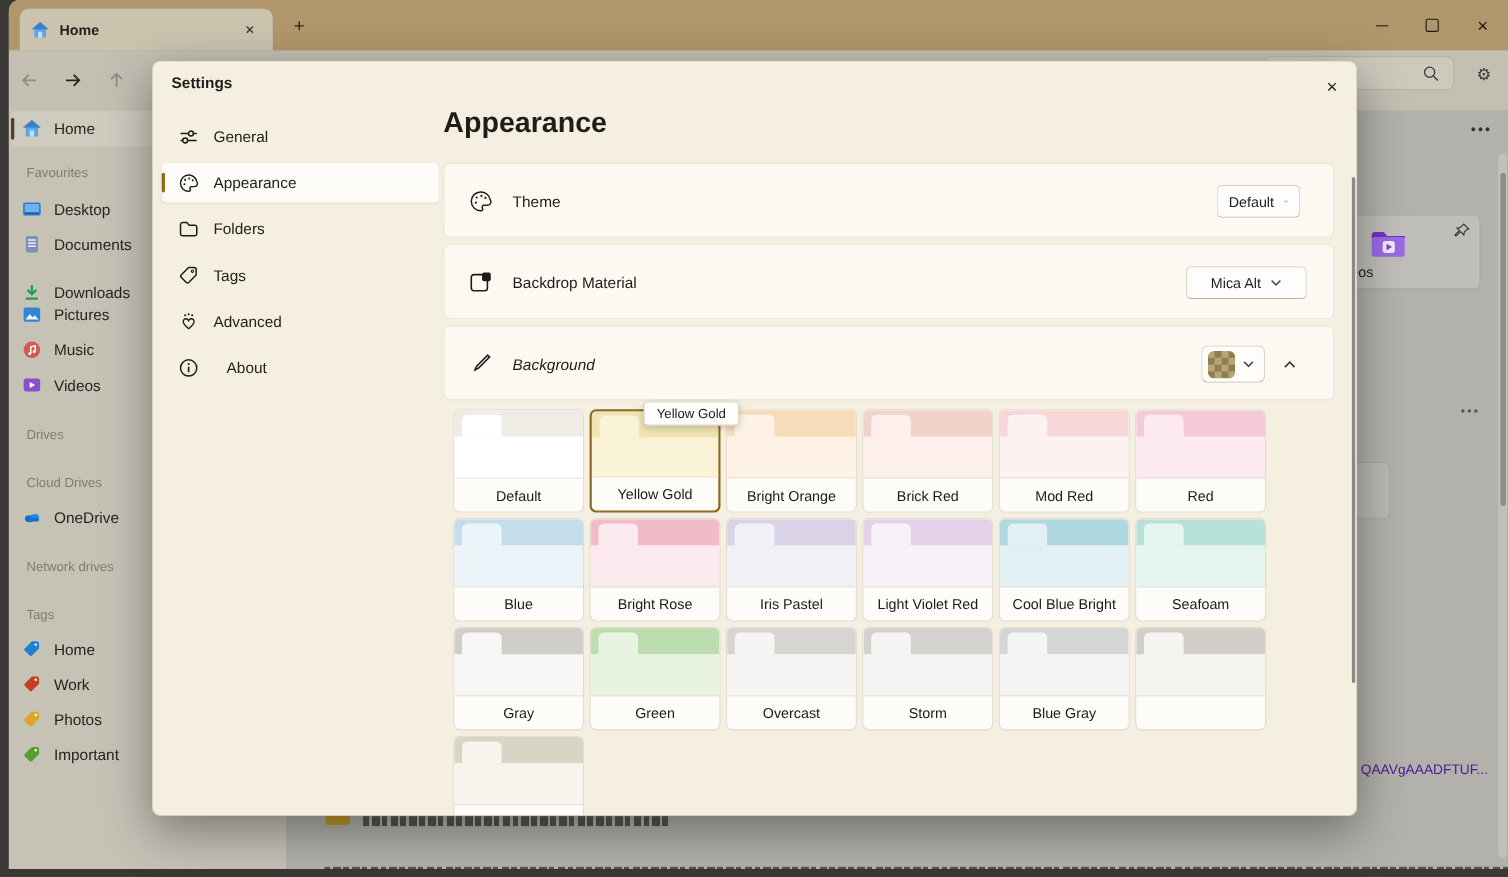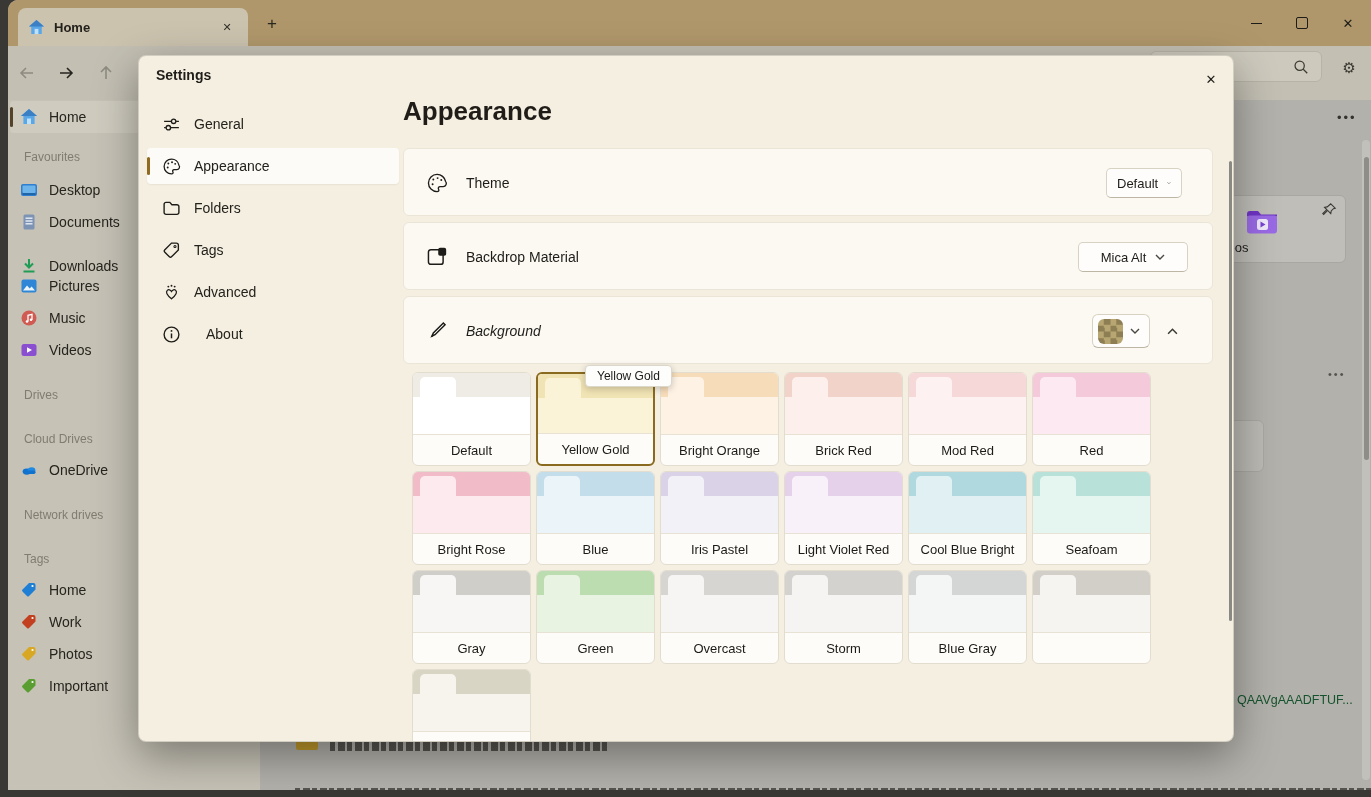--- a/index.html
+++ b/index.html
@@ -39,21 +39,21 @@
   .content{position:absolute;left:252px;top:100px;right:0;bottom:0;background:#b3b1ab;}
   .ellipsis{color:#34332f;font-size:13px;letter-spacing:2px;}
   .vcard{position:absolute;left:940px;top:95px;width:146px;height:68px;background:#c0beb8;
          border:1px solid #a9a7a1;border-radius:6px;box-sizing:border-box;}
   .vcard-label{position:absolute;left:8px;top:44px;font-size:13px;color:#232220;}
   .partial-card{position:absolute;left:948px;top:320px;width:56px;height:52px;background:#bcbab4;
                 border:1px solid #a9a7a1;border-radius:6px;box-sizing:border-box;
                 display:flex;align-items:center;padding-left:8px;color:#3c3b37;font-size:12px;}
   .scroll-track{position:absolute;right:1px;top:40px;bottom:10px;width:8px;background:#c2c0ba;border-radius:4px;}
   .scroll-thumb{position:absolute;right:2px;top:57px;width:5px;height:303px;background:#8f8d87;border-radius:3px;}
-  .trunc-name{position:absolute;left:977px;top:593px;font-size:12.5px;color:#14532d;}
+  .trunc-name{position:absolute;left:977px;top:593px;font-size:12.5px;color:#4c1d95;}
   .smudge{background:repeating-linear-gradient(90deg,#46443f 0 5px,rgba(0,0,0,0) 5px 8px,#46443f 8px 15px,rgba(0,0,0,0) 15px 17px);opacity:.85;}
   .chip{background:#c09a2c;border-radius:2px;}
   
   .dialog{position:absolute;left:138px;top:55px;width:1096px;height:687px;background:#f5efe1;
           border:1px solid rgba(0,0,0,.14);border-radius:8px;box-sizing:border-box;overflow:hidden;
           box-shadow:0 14px 44px rgba(0,0,0,.38);z-index:10;}
   .dlg-title{position:absolute;left:17px;top:11px;font-size:14px;font-weight:700;color:#1f1d19;}
   .dlg-close{position:absolute;left:1054px;top:6px;width:36px;height:34px;display:flex;align-items:center;
              justify-content:center;font-size:13px;color:#1f1d19;border-radius:5px;}
   .menu-item{position:absolute;left:8px;width:252px;height:36px;border-radius:4px;display:flex;
@@ -474,33 +474,33 @@
         <div class="tile">
           <div class="fold">
             <div class="band" style="background: rgb(244, 202, 219);"></div>
             <div class="ftab" style="background: rgb(252, 233, 241);"></div>
             <div class="fbody" style="background: rgb(252, 233, 241);"></div>
           </div>
           <div class="tlabel">Red</div>
         </div>
         <div class="tile">
           <div class="fold">
+            <div class="band" style="background: rgb(196, 221, 234);"></div>
+            <div class="ftab" style="background: rgb(234, 244, 249);"></div>
+            <div class="fbody" style="background: rgb(234, 244, 249);"></div>
+          </div>
+          <div class="tlabel">Blue</div>
+        </div>
+        <div class="tile">
+          <div class="fold">
             <div class="band" style="background: rgb(242, 187, 200);"></div>
             <div class="ftab" style="background: rgb(253, 234, 239);"></div>
             <div class="fbody" style="background: rgb(253, 234, 239);"></div>
           </div>
           <div class="tlabel">Bright Rose</div>
-        </div>
-        <div class="tile">
-          <div class="fold">
-            <div class="band" style="background: rgb(196, 221, 234);"></div>
-            <div class="ftab" style="background: rgb(234, 244, 249);"></div>
-            <div class="fbody" style="background: rgb(234, 244, 249);"></div>
-          </div>
-          <div class="tlabel">Blue</div>
         </div>
         <div class="tile">
           <div class="fold">
             <div class="band" style="background: rgb(218, 211, 231);"></div>
             <div class="ftab" style="background: rgb(243, 241, 248);"></div>
             <div class="fbody" style="background: rgb(243, 241, 248);"></div>
           </div>
           <div class="tlabel">Iris Pastel</div>
         </div>
         <div class="tile">

